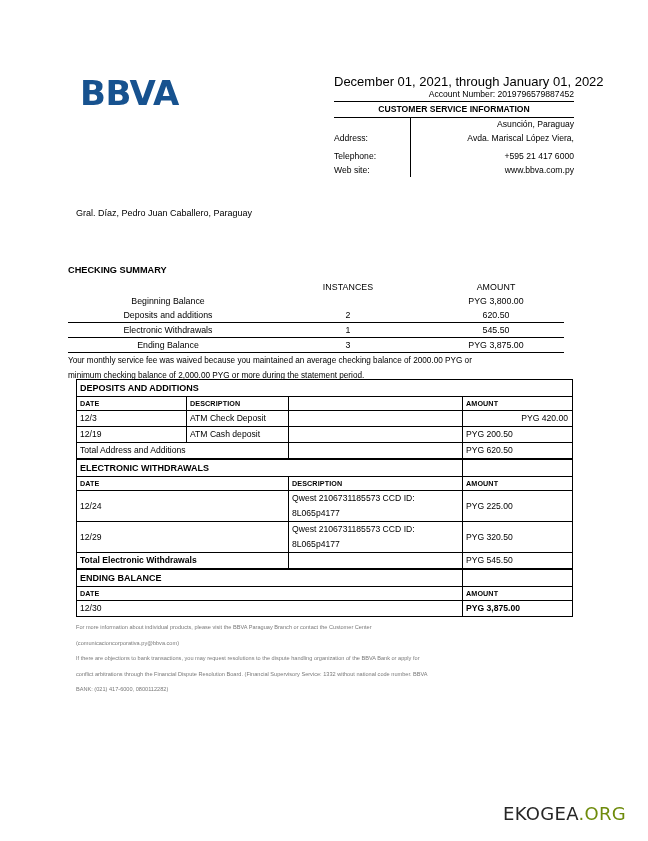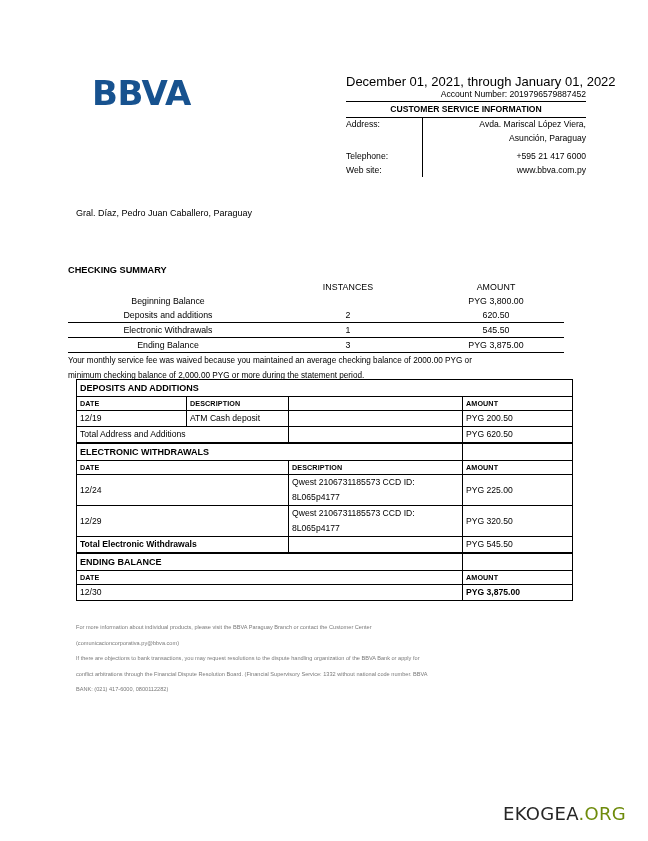--- a/index.html
+++ b/index.html
@@ -20,21 +20,21 @@
     position: absolute;
     left: 0; top: 0;
     width: 648px;
     height: 841px;
     background: #ffffff;
   }
 
   
   .header {
     position: absolute;
-    left: 16px; top: 0;
+    left: 4px; top: 0;
     width: 531px;
     height: 190px;
   }
   .logo {
     position: absolute;
     left: 76px;
     top: 76px;
     font-size: 34px;
     font-weight: bold;
     letter-spacing: -0.5px;
@@ -247,26 +247,26 @@
 
     <div class="hdr-block">
       <div class="hdr-period">December 01, 2021,  through January 01, 2022</div>
       <div class="hdr-acct">Account Number: 2019796579887452</div>
       <div class="hdr-rule-thick"></div>
       <div class="hdr-csi">CUSTOMER SERVICE INFORMATION</div>
 
       <table class="hdr-table">
         <tbody>
             <tr>
+          <td class="hdr-lab"></td>
+          <td class="hdr-val">Asunción, Paraguay</td>
+        </tr>
+        <tr>
           <td class="hdr-lab">Address:</td>
           <td class="hdr-val">Avda. Mariscal López Viera,</td>
-        </tr>
-        <tr>
-          <td class="hdr-lab"></td>
-          <td class="hdr-val">Asunción, Paraguay</td>
         </tr>
         <tr class="hdr-blank-row">
           <td class="hdr-lab"></td>
           <td class="hdr-val"></td>
         </tr>
         <tr>
           <td class="hdr-lab">Telephone:</td>
           <td class="hdr-val">+595 21 417 6000</td>
         </tr>
         <tr>
@@ -332,20 +332,26 @@
           <tr class="section-head">
         <td colspan="4" class="no-left no-right">DEPOSITS AND ADDITIONS</td>
       </tr>
       <tr class="col-head">
         <td class="no-left">DATE</td>
         <td>DESCRIPTION</td>
         <td></td>
         <td class="no-right">AMOUNT</td>
       </tr>
       <tr>
+        <td class="no-left">12/3</td>
+        <td>ATM Check Deposit</td>
+        <td></td>
+        <td class="no-right ralign">PYG 420.00</td>
+      </tr>
+      <tr>
         <td class="no-left">12/19</td>
         <td>ATM Cash deposit</td>
         <td></td>
         <td class="no-right">PYG 200.50</td>
       </tr>
       <tr>
         <td class="no-left" colspan="2">Total Address and Additions</td>
         <td></td>
         <td class="no-right">PYG 620.50</td>
       </tr>

